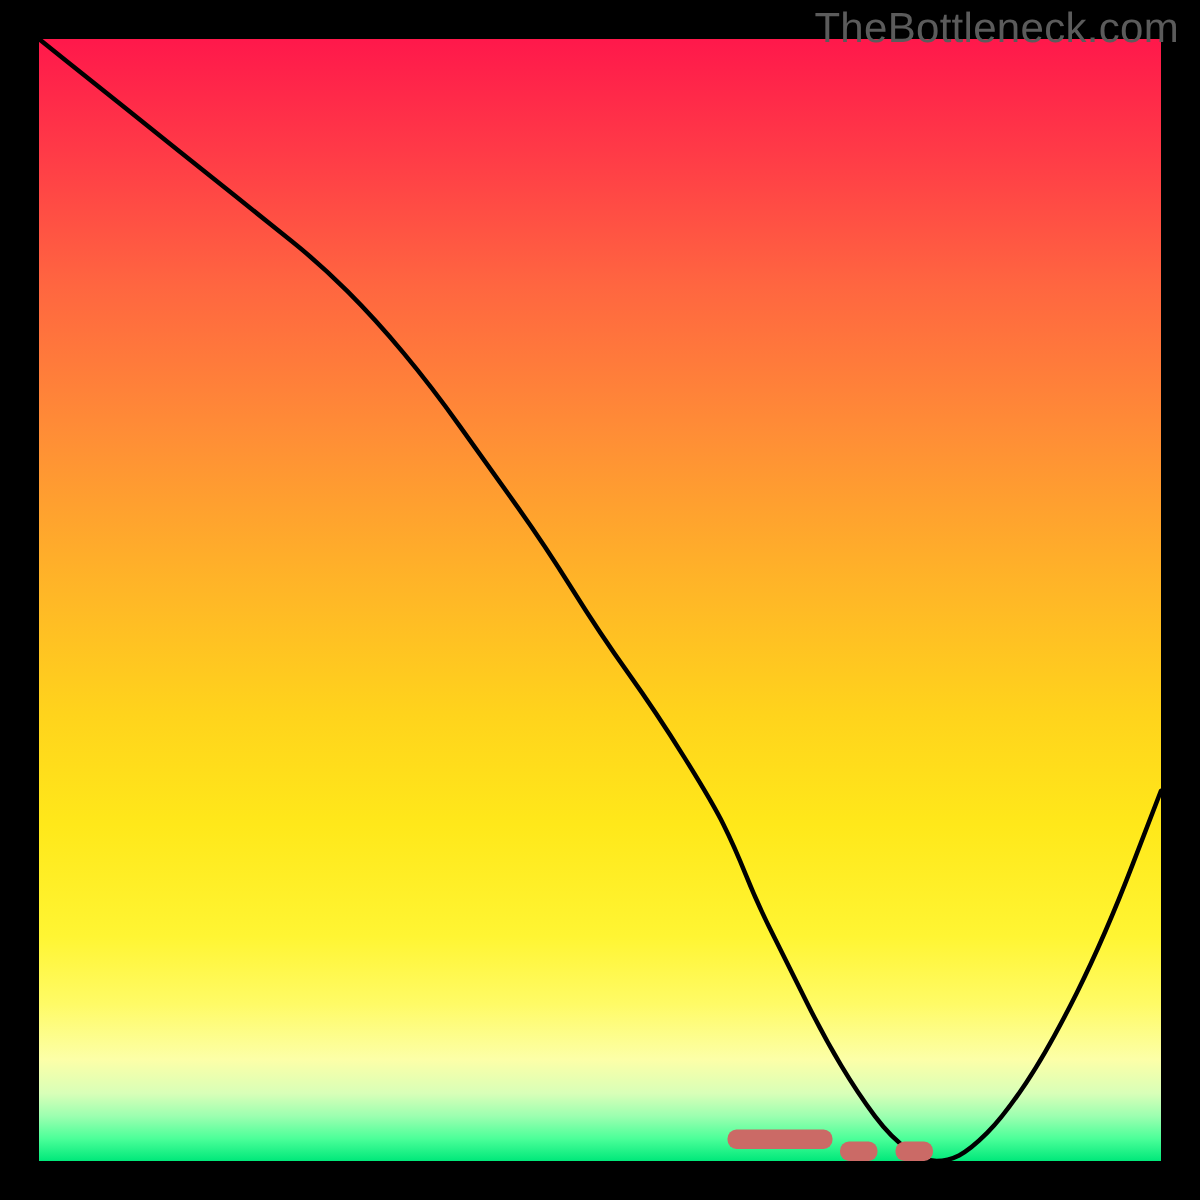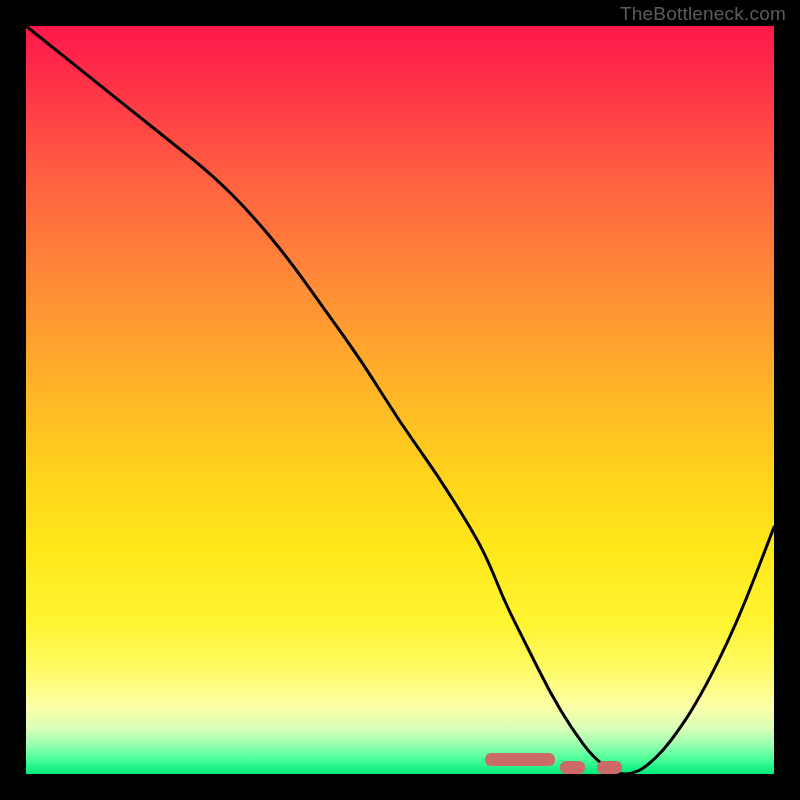--- a/index.html
+++ b/index.html
@@ -39,21 +39,21 @@
       #d8ffb8 94%,
       #9cffb0 96%,
       #4cff99 98%,
       #00e87a 100%);
   }
   .watermark {
     position: absolute;
     top: 3px;
     right: 14px;
     color: #5b5b5b;
-    font-size: 19px;
+    font-size: 28px;
     font-weight: 500;
     letter-spacing: 0.2px;
     user-select: none;
   }
   svg.curve {
     position: absolute;
     left: 0;
     top: 0;
     width: 748px;
     height: 748px;

